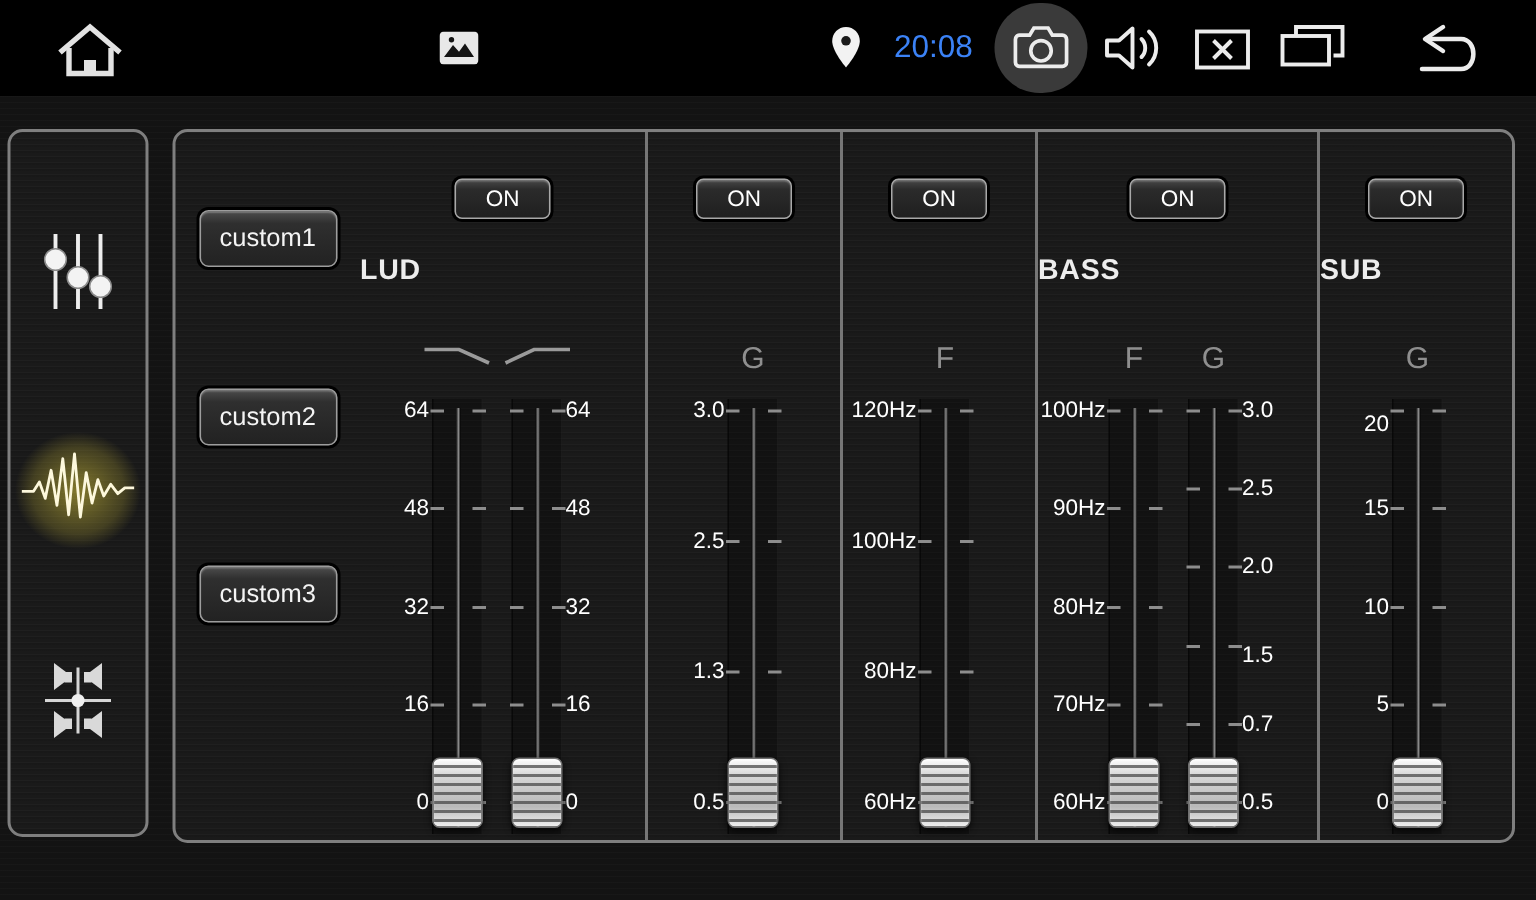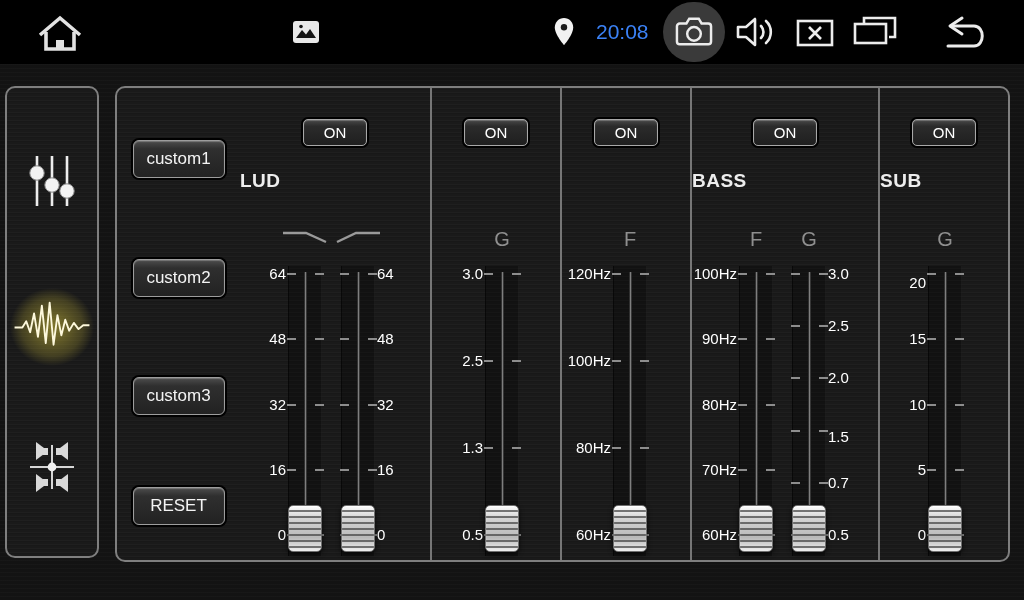--- a/index.html
+++ b/index.html
@@ -186,21 +186,20 @@
       </svg>
     </span>
   </button>
 </aside>
 
 <main class="panelbox mainpanel">
   <section class="col" style="flex:0 0 123px;" id="presets-col">
       <button class="preset-btn" style="top: 52px;">custom1</button>
       <button class="preset-btn" style="top: 171px;">custom2</button>
       <button class="preset-btn" style="top: 289px;">custom3</button>
-      <button class="preset-btn" style="top: 399px;">RESET</button>
     </section>
   <div id="channels" style="display:flex; height:100%;">
       <div class="col" style="flex: 0 0 190px;">
         <button class="on-btn">ON</button>
         <div class="strip-title">LUD</div>
         <div class="sliders-row">
           <div class="slider-unit" style="width: 95px;">
             <div class="slope" style="left: 41px;"><svg width="48" height="16" viewBox="0 0 48 16" fill="none" stroke="#9a9a9a" stroke-width="2.4">
                 <path d="M2 4 H25 L45 13"></path>
               </svg></div>

